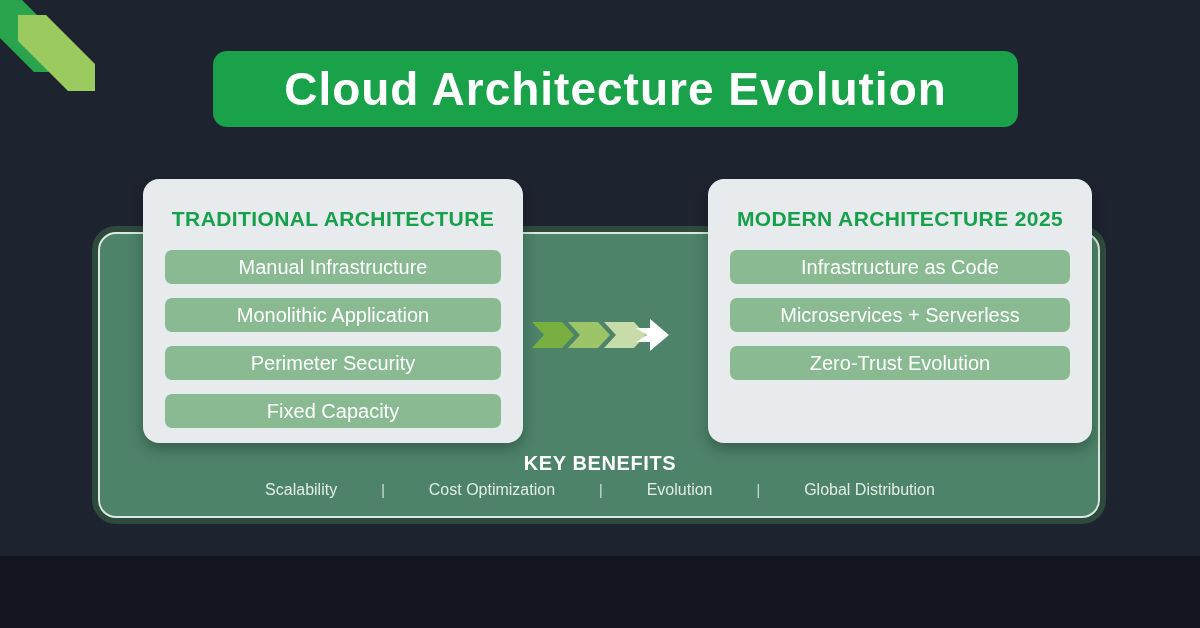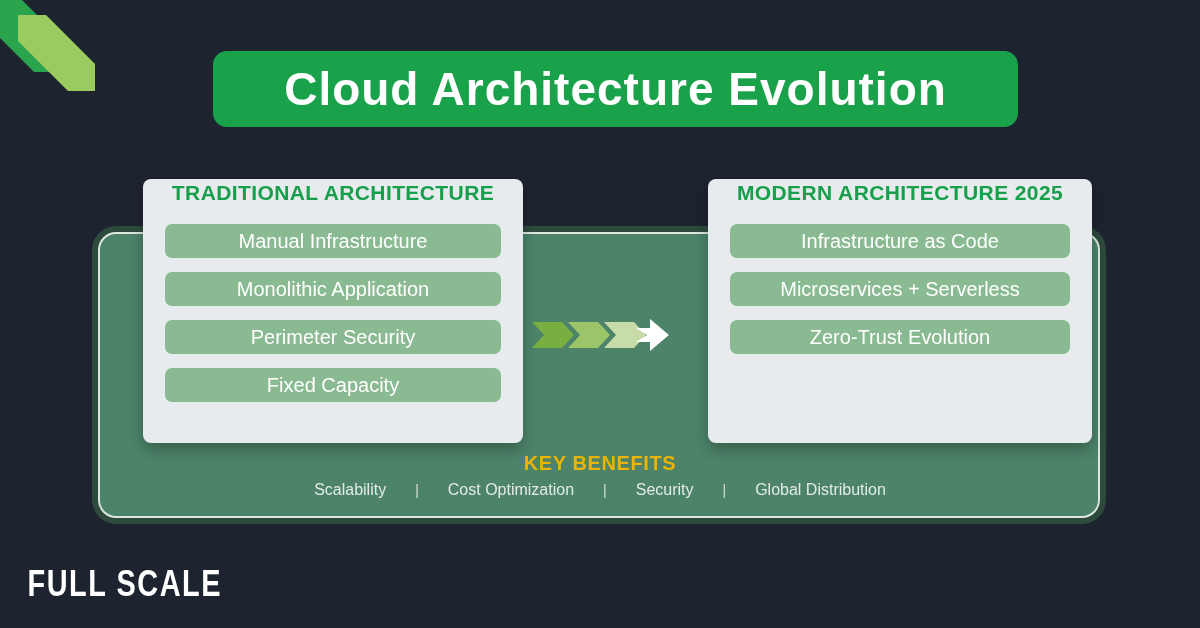--- a/index.html
+++ b/index.html
@@ -17,21 +17,21 @@
     --arrow-chevron-2:#9cc468;
     --arrow-chevron-3:#c8dcaa;
     --arrow-head:#ffffff;
     --benefit-text:#e3ebe7;
   }
   *{margin:0;padding:0;box-sizing:border-box;}
   html,body{background:#14161f;}
   body{font-family:"Liberation Sans", sans-serif;}
   .canvas{
     position:relative;
-    width:1200px;height:628px;
+    width:1200px;height:556px;
     background:var(--background);
     overflow:hidden;
   }
 
   
   .corner-ribbon{position:absolute;left:0;top:0;width:100px;height:95px;}
   .ribbon-dark{fill:var(--ribbon-dark);}
   .ribbon-light{fill:var(--ribbon-light);}
 
   
@@ -58,24 +58,24 @@
     position:absolute;inset:6px;
     background:var(--panel-green);
     border:2px solid var(--panel-outline);
     border-radius:18px;
   }
 
   
   .card{
     position:absolute;top:179px;height:264px;
     background:var(--card-gray);
-    border-radius:8px;
+    border-radius:16px;
     box-shadow:0 6px 14px rgba(0,0,0,0.28);
     z-index:2;
-    padding-top:2px;
+    padding-top:28px;
     text-align:center;
   }
   .card-left{left:143px;width:380px;}
   .card-right{left:708px;width:384px;}
   .card h2{
     font-size:21px;font-weight:800;color:var(--heading-green);
     letter-spacing:0.4px;margin-bottom:19px;white-space:nowrap;
   }
   .pill{
     height:34px;margin:8px 22px 14px 22px;
@@ -89,27 +89,27 @@
   
   .evolution-arrow{position:absolute;left:530px;top:316px;width:140px;height:38px;z-index:3;}
   .chev1{fill:var(--arrow-chevron-1);}
   .chev2{fill:var(--arrow-chevron-2);}
   .chev3{fill:var(--arrow-chevron-3);}
   .ahead{fill:var(--arrow-head);}
 
   
   .benefits-title{
     position:absolute;left:0;right:0;top:452px;z-index:2;
-    text-align:center;color:#eab308;
+    text-align:center;color:#ffffff;
     font-size:20px;font-weight:800;letter-spacing:0.6px;
   }
   .benefits-row{
     position:absolute;left:0;right:0;top:481px;z-index:2;
     display:flex;justify-content:center;align-items:center;
-    column-gap:29px;
+    column-gap:44px;
     color:var(--benefit-text);font-size:16px;
   }
   .benefit-sep{font-size:14px;opacity:0.9;}
 
   
   .footer-brand{
     position:absolute;left:0;right:0;top:563px;
   }
   .footer-brand span{
     display:inline-block;
@@ -158,21 +158,21 @@
     <div class="pill">Zero-Trust Evolution</div>
   </div>
 
   <div class="benefits-title">KEY BENEFITS</div>
 
   <div class="benefits-row">
     <span>Scalability</span>
     <span class="benefit-sep">|</span>
     <span>Cost Optimization</span>
     <span class="benefit-sep">|</span>
-    <span>Security</span>
+    <span>Evolution</span>
     <span class="benefit-sep">|</span>
     <span>Global Distribution</span>
   </div>
 
   <div class="footer-brand">
     <span>FULL SCALE</span>
   </div>
 
 </div>
 

